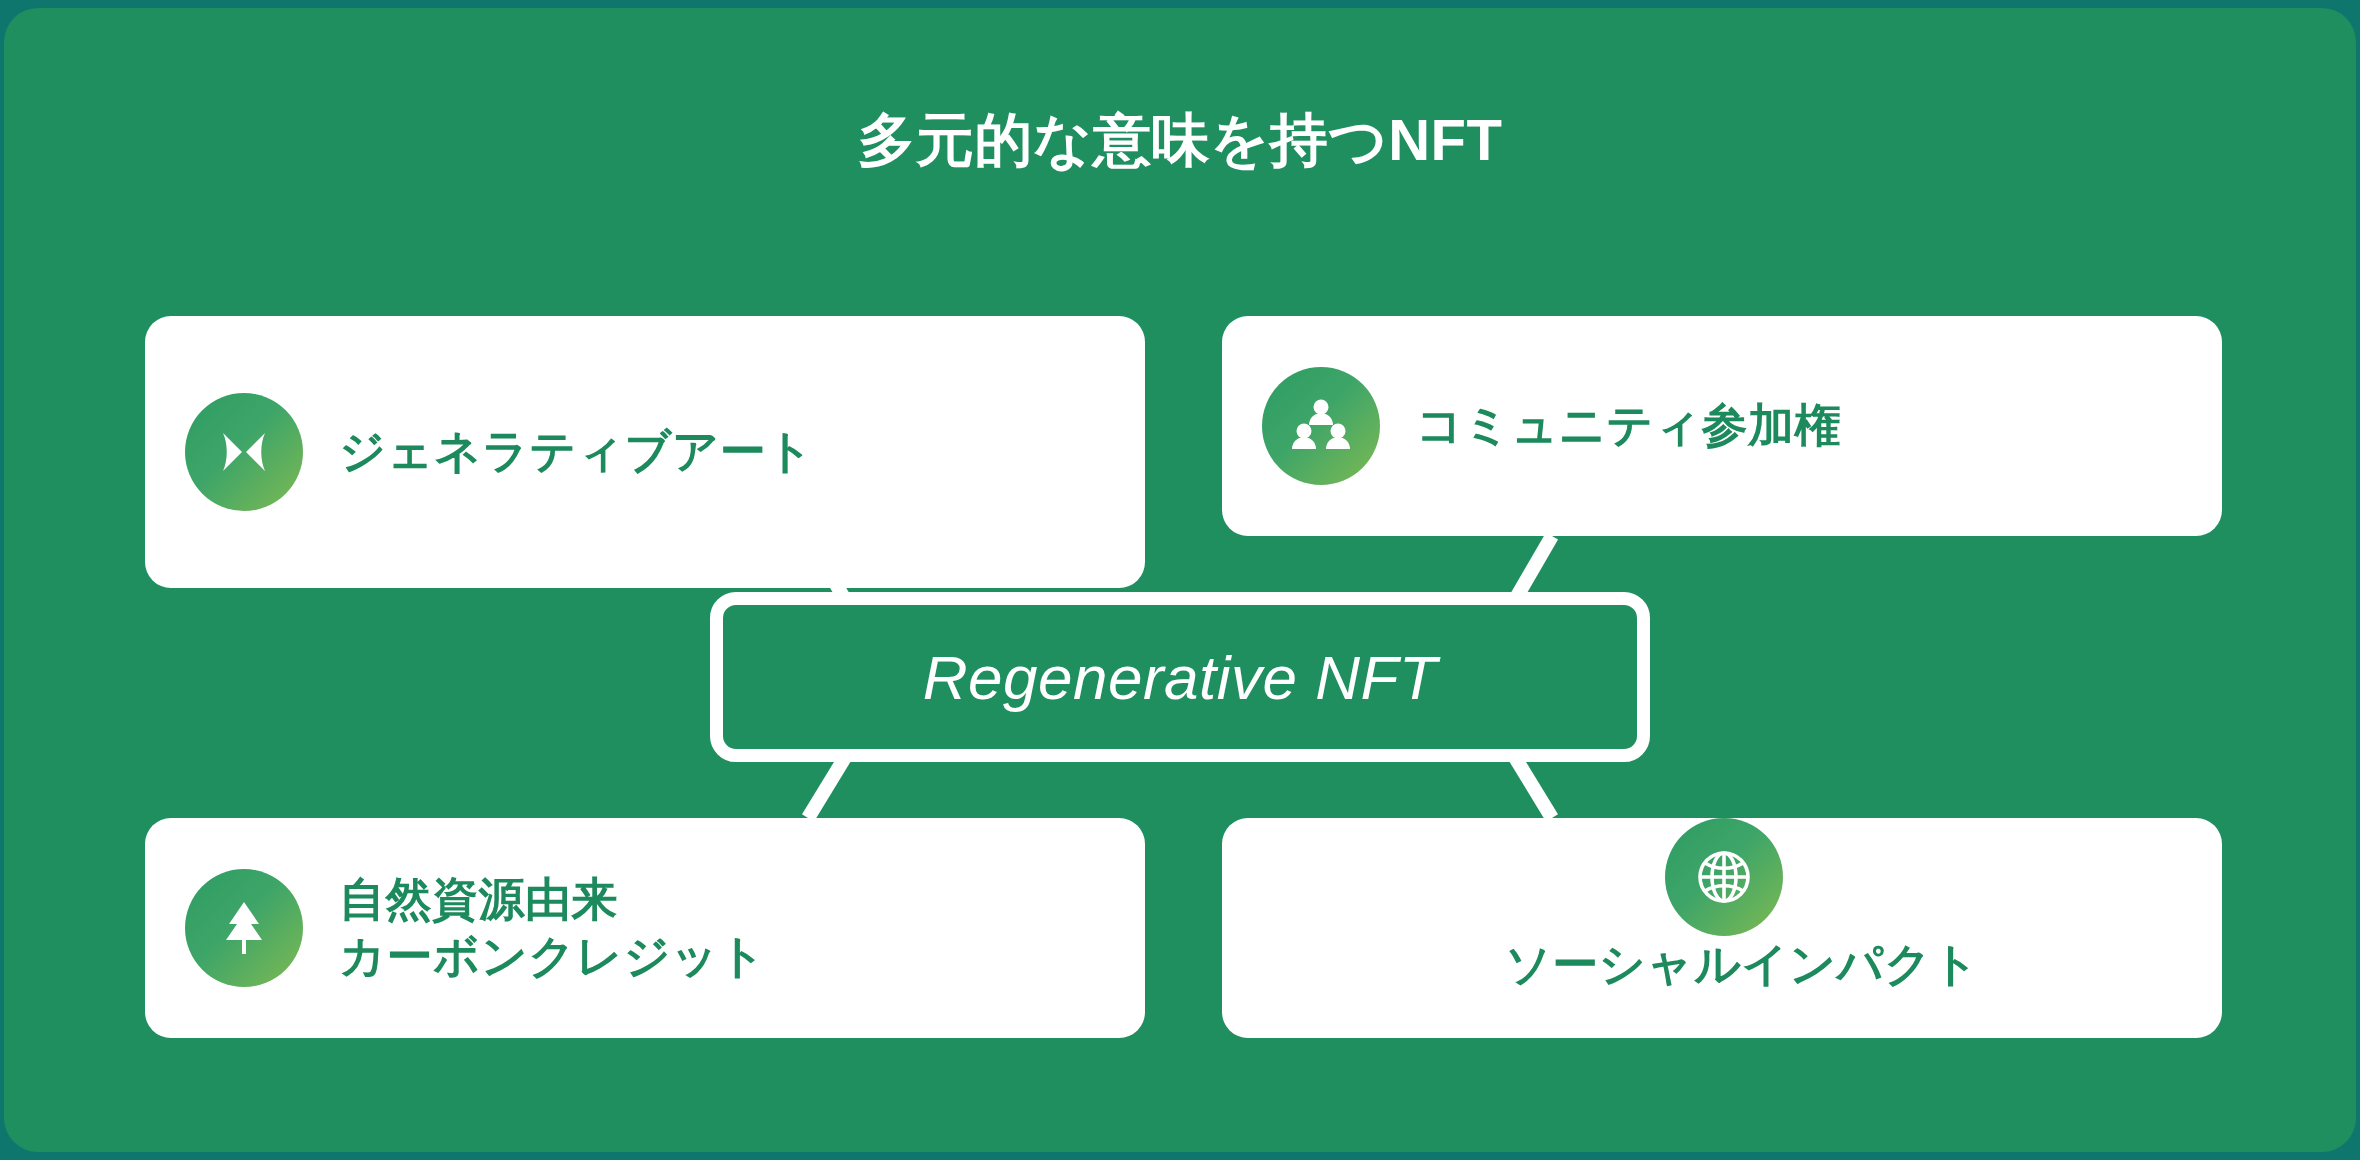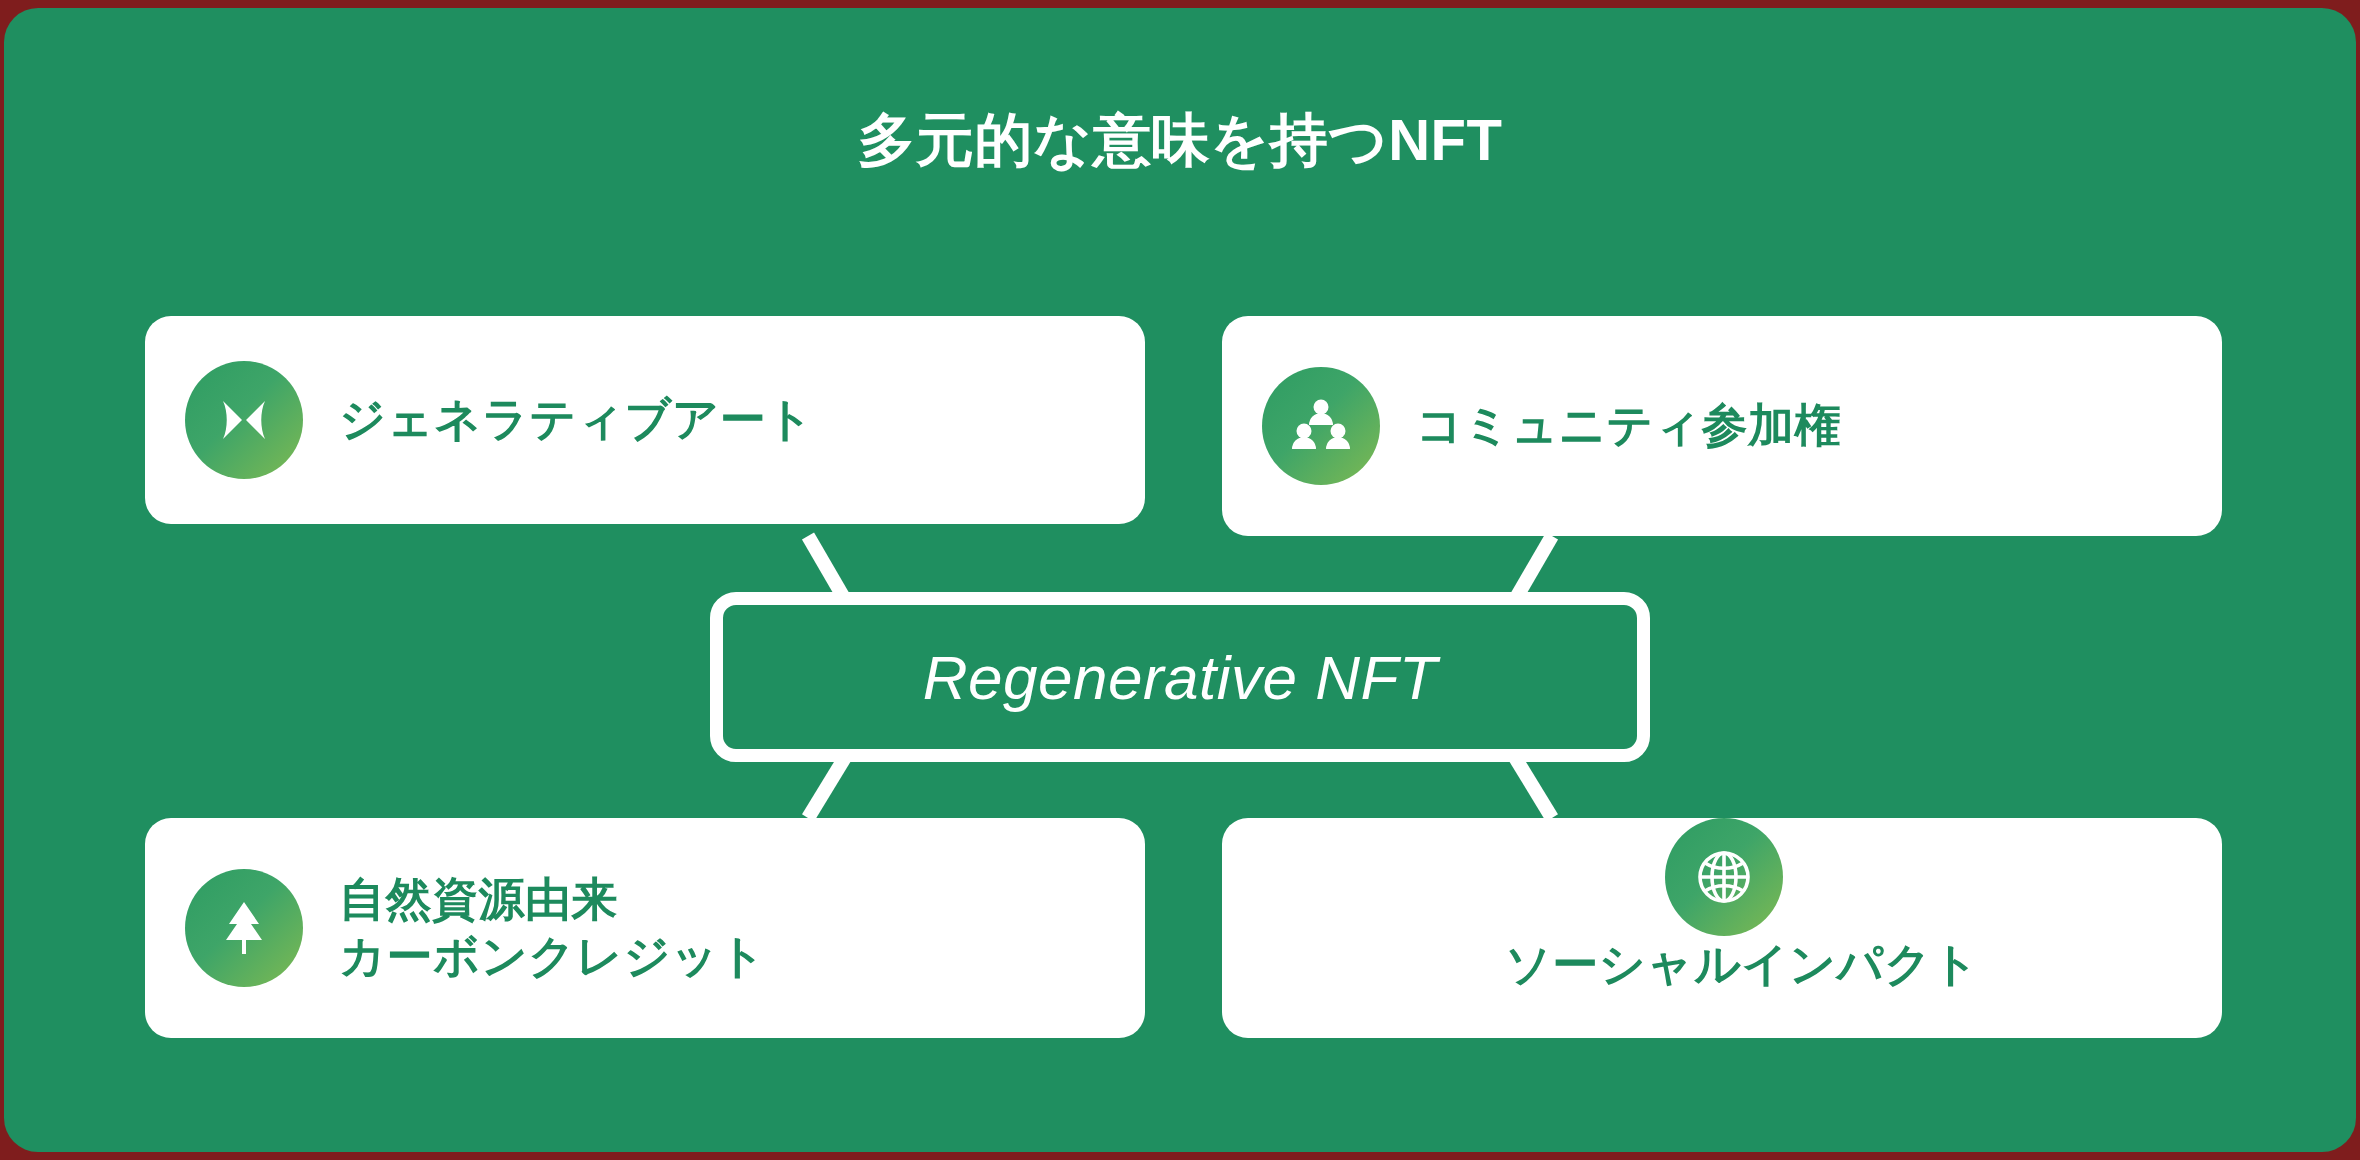--- a/index.html
+++ b/index.html
@@ -8,21 +8,21 @@
     background: #ffffff;
   }
   body {
     font-family: "Liberation Sans", "DejaVu Sans", sans-serif;
   }
   #stage {
     position: relative;
     width: 2360px;
     height: 1160px;
     overflow: hidden;
-    background: #7f1d1d;
+    background: #0f766e;
   }
   .panel {
     position: absolute;
     left: 4px;
     top: 8px;
     width: 2352px;
     height: 1144px;
     background: #1f8f60;
     border-radius: 34px;
   }
@@ -49,21 +49,21 @@
   }
   
   .card {
     position: absolute;
     background: #ffffff;
     border-radius: 26px;
     display: flex;
     align-items: center;
     box-sizing: border-box;
   }
-  .card-tl { left: 145px;  top: 316px; width: 1000px; height: 208px; padding-left: 40px; }
+  .card-tl { left: 145px;  top: 316px; width: 1000px; height: 272px; padding-left: 40px; }
   .card-tr { left: 1222px; top: 316px; width: 1000px; height: 220px; padding-left: 40px; }
   .card-bl { left: 145px;  top: 818px; width: 1000px; height: 220px; padding-left: 40px; }
   .card-br { left: 1222px; top: 818px; width: 1000px; height: 220px; padding-left: 40px; flex-direction: column; }
 
   .icon-circle {
     width: 118px;
     height: 118px;
     min-width: 118px;
     border-radius: 50%;
     background: linear-gradient(135deg, #2e9c63 0%, #3ea568 45%, #7fba52 100%);

